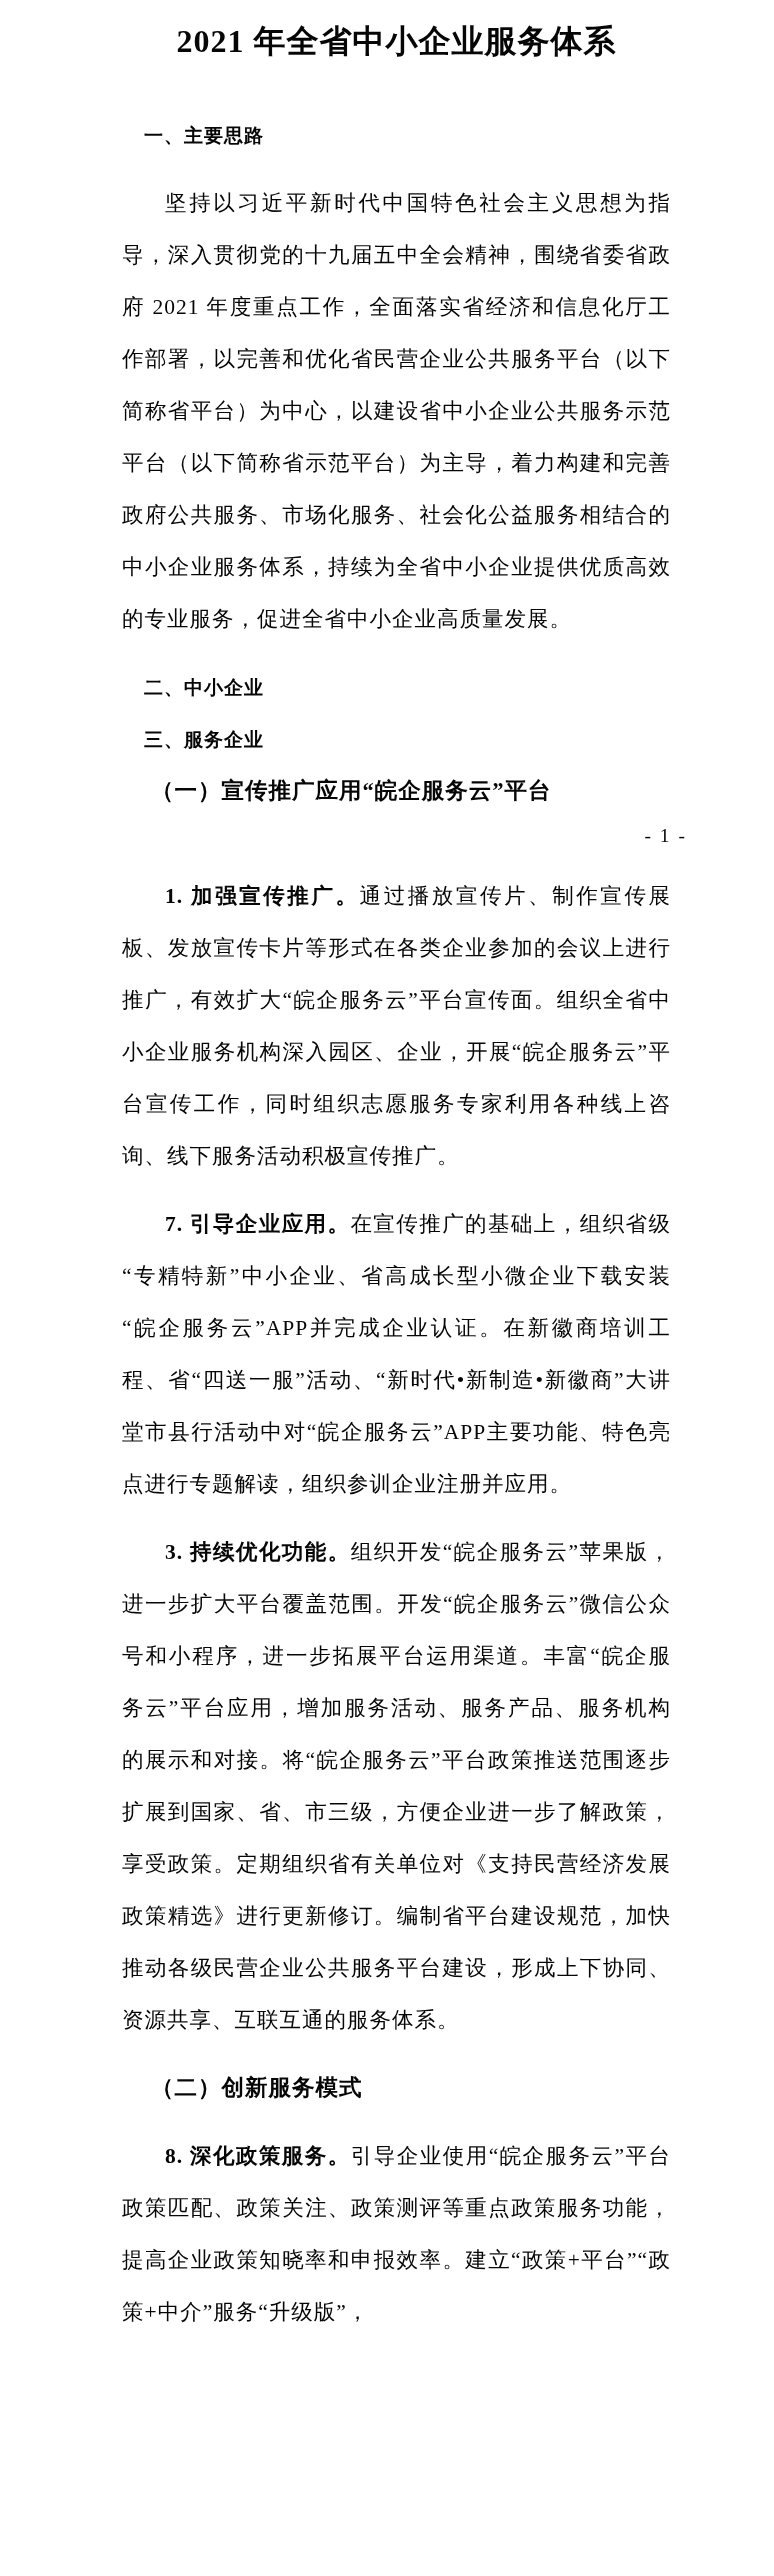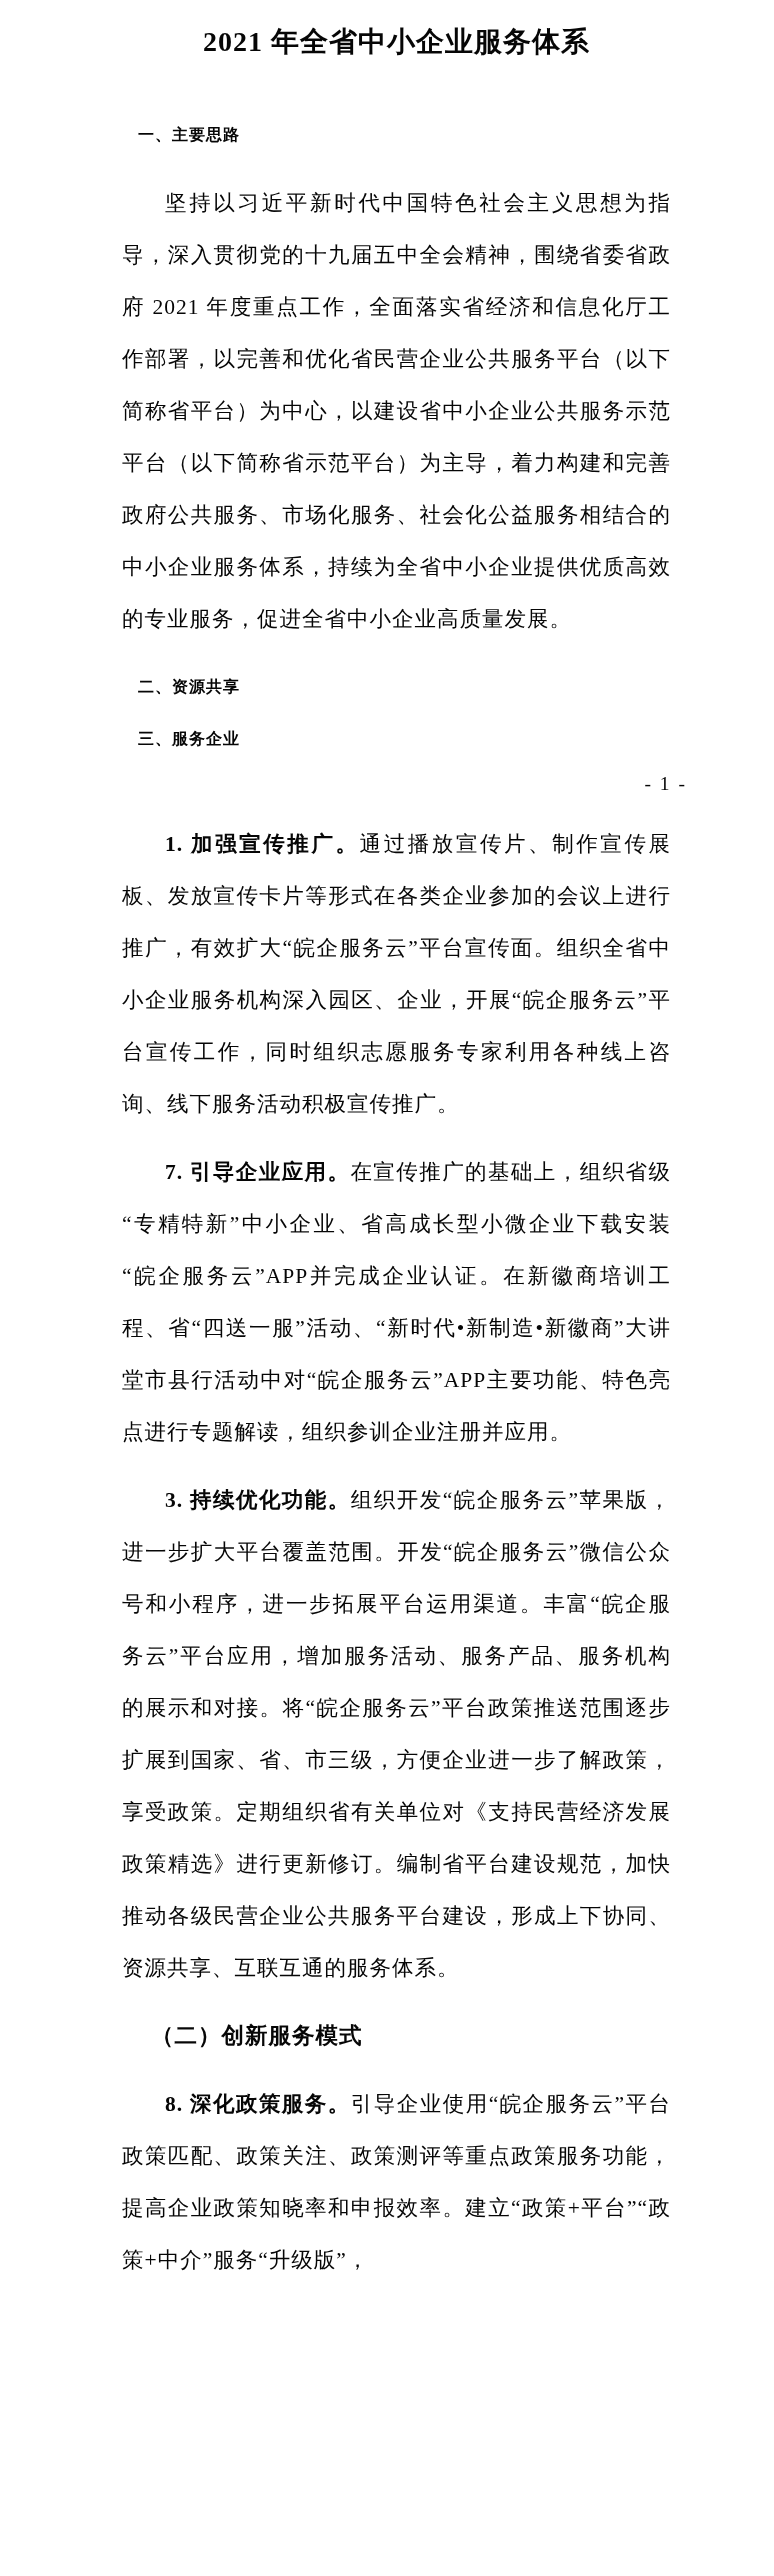--- a/index.html
+++ b/index.html
@@ -14,29 +14,29 @@
     box-sizing: border-box;
     background: #ffffff;
     color: #060606;
     padding: 15.6px 88px 29px 106px;
     font-family: "Liberation Serif", "DejaVu Serif", serif;
     overflow: hidden;
   }
   .title {
     text-align: center;
     font-weight: 700;
-    font-size: 28px;
+    font-size: 32px;
     line-height: 45px;
     margin: 3.9px 0 45px 0;
     letter-spacing: 1px;
   }
   .h1 {
     font-family: "DejaVu Sans", "Liberation Sans", sans-serif;
     font-weight: 700;
-    font-size: 16px;
+    font-size: 19px;
     line-height: 52px;
     text-indent: 2em;
     letter-spacing: 1px;
   }
   .h2 {
     font-weight: 700;
     font-size: 22.5px;
     line-height: 52px;
     text-indent: 2em;
     letter-spacing: 1px;
@@ -63,22 +63,23 @@
 </head>
 <body>
 
 <div class="page">
   <div class="title">
     <div>2021 年全省中小企业服务体系</div>
   </div>
   <div id="content">
       <div class="h1">一、主要思路</div>
       <p class="para"><span>坚持以习近平新时代中国特色社会主义思想为指导，深入贯彻党的十九届五中全会精神，围绕省委省政府 2021 年度重点工作，全面落实省经济和信息化厅工作部署，以完善和优化省民营企业公共服务平台（以下简称省平台）为中心，以建设省中小企业公共服务示范平台（以下简称省示范平台）为主导，着力构建和完善政府公共服务、市场化服务、社会化公益服务相结合的中小企业服务体系，持续为全省中小企业提供优质高效的专业服务，促进全省中小企业高质量发展。</span></p>
-      <div class="h1">二、资源共享</div>
+      <div class="h1">二、中小企业</div>
       <div class="h1">三、服务企业</div>
+      <div class="h2">（一）宣传推广应用“皖企服务云”平台</div>
       <div class="pagemark right">- 1 -</div>
       <p class="para"><b class="lead">1. 加强宣传推广。</b><span>通过播放宣传片、制作宣传展板、发放宣传卡片等形式在各类企业参加的会议上进行推广，有效扩大“皖企服务云”平台宣传面。组织全省中小企业服务机构深入园区、企业，开展“皖企服务云”平台宣传工作，同时组织志愿服务专家利用各种线上咨询、线下服务活动积极宣传推广。</span></p>
       <p class="para"><b class="lead">7. 引导企业应用。</b><span>在宣传推广的基础上，组织省级“专精特新”中小企业、省高成长型小微企业下载安装“皖企服务云”APP并完成企业认证。在新徽商培训工程、省“四送一服”活动、“新时代•新制造•新徽商”大讲堂市县行活动中对“皖企服务云”APP主要功能、特色亮点进行专题解读，组织参训企业注册并应用。</span></p>
       <p class="para"><b class="lead">3. 持续优化功能。</b><span>组织开发“皖企服务云”苹果版，进一步扩大平台覆盖范围。开发“皖企服务云”微信公众号和小程序，进一步拓展平台运用渠道。丰富“皖企服务云”平台应用，增加服务活动、服务产品、服务机构的展示和对接。将“皖企服务云”平台政策推送范围逐步扩展到国家、省、市三级，方便企业进一步了解政策，享受政策。定期组织省有关单位对《支持民营经济发展政策精选》进行更新修订。编制省平台建设规范，加快推动各级民营企业公共服务平台建设，形成上下协同、资源共享、互联互通的服务体系。</span></p>
       <div class="h2">（二）创新服务模式</div>
       <p class="para"><b class="lead">8. 深化政策服务。</b><span>引导企业使用“皖企服务云”平台政策匹配、政策关注、政策测评等重点政策服务功能，提高企业政策知晓率和申报效率。建立“政策+平台”“政策+中介”服务“升级版”，</span></p>
     </div>
 </div>
 
 

